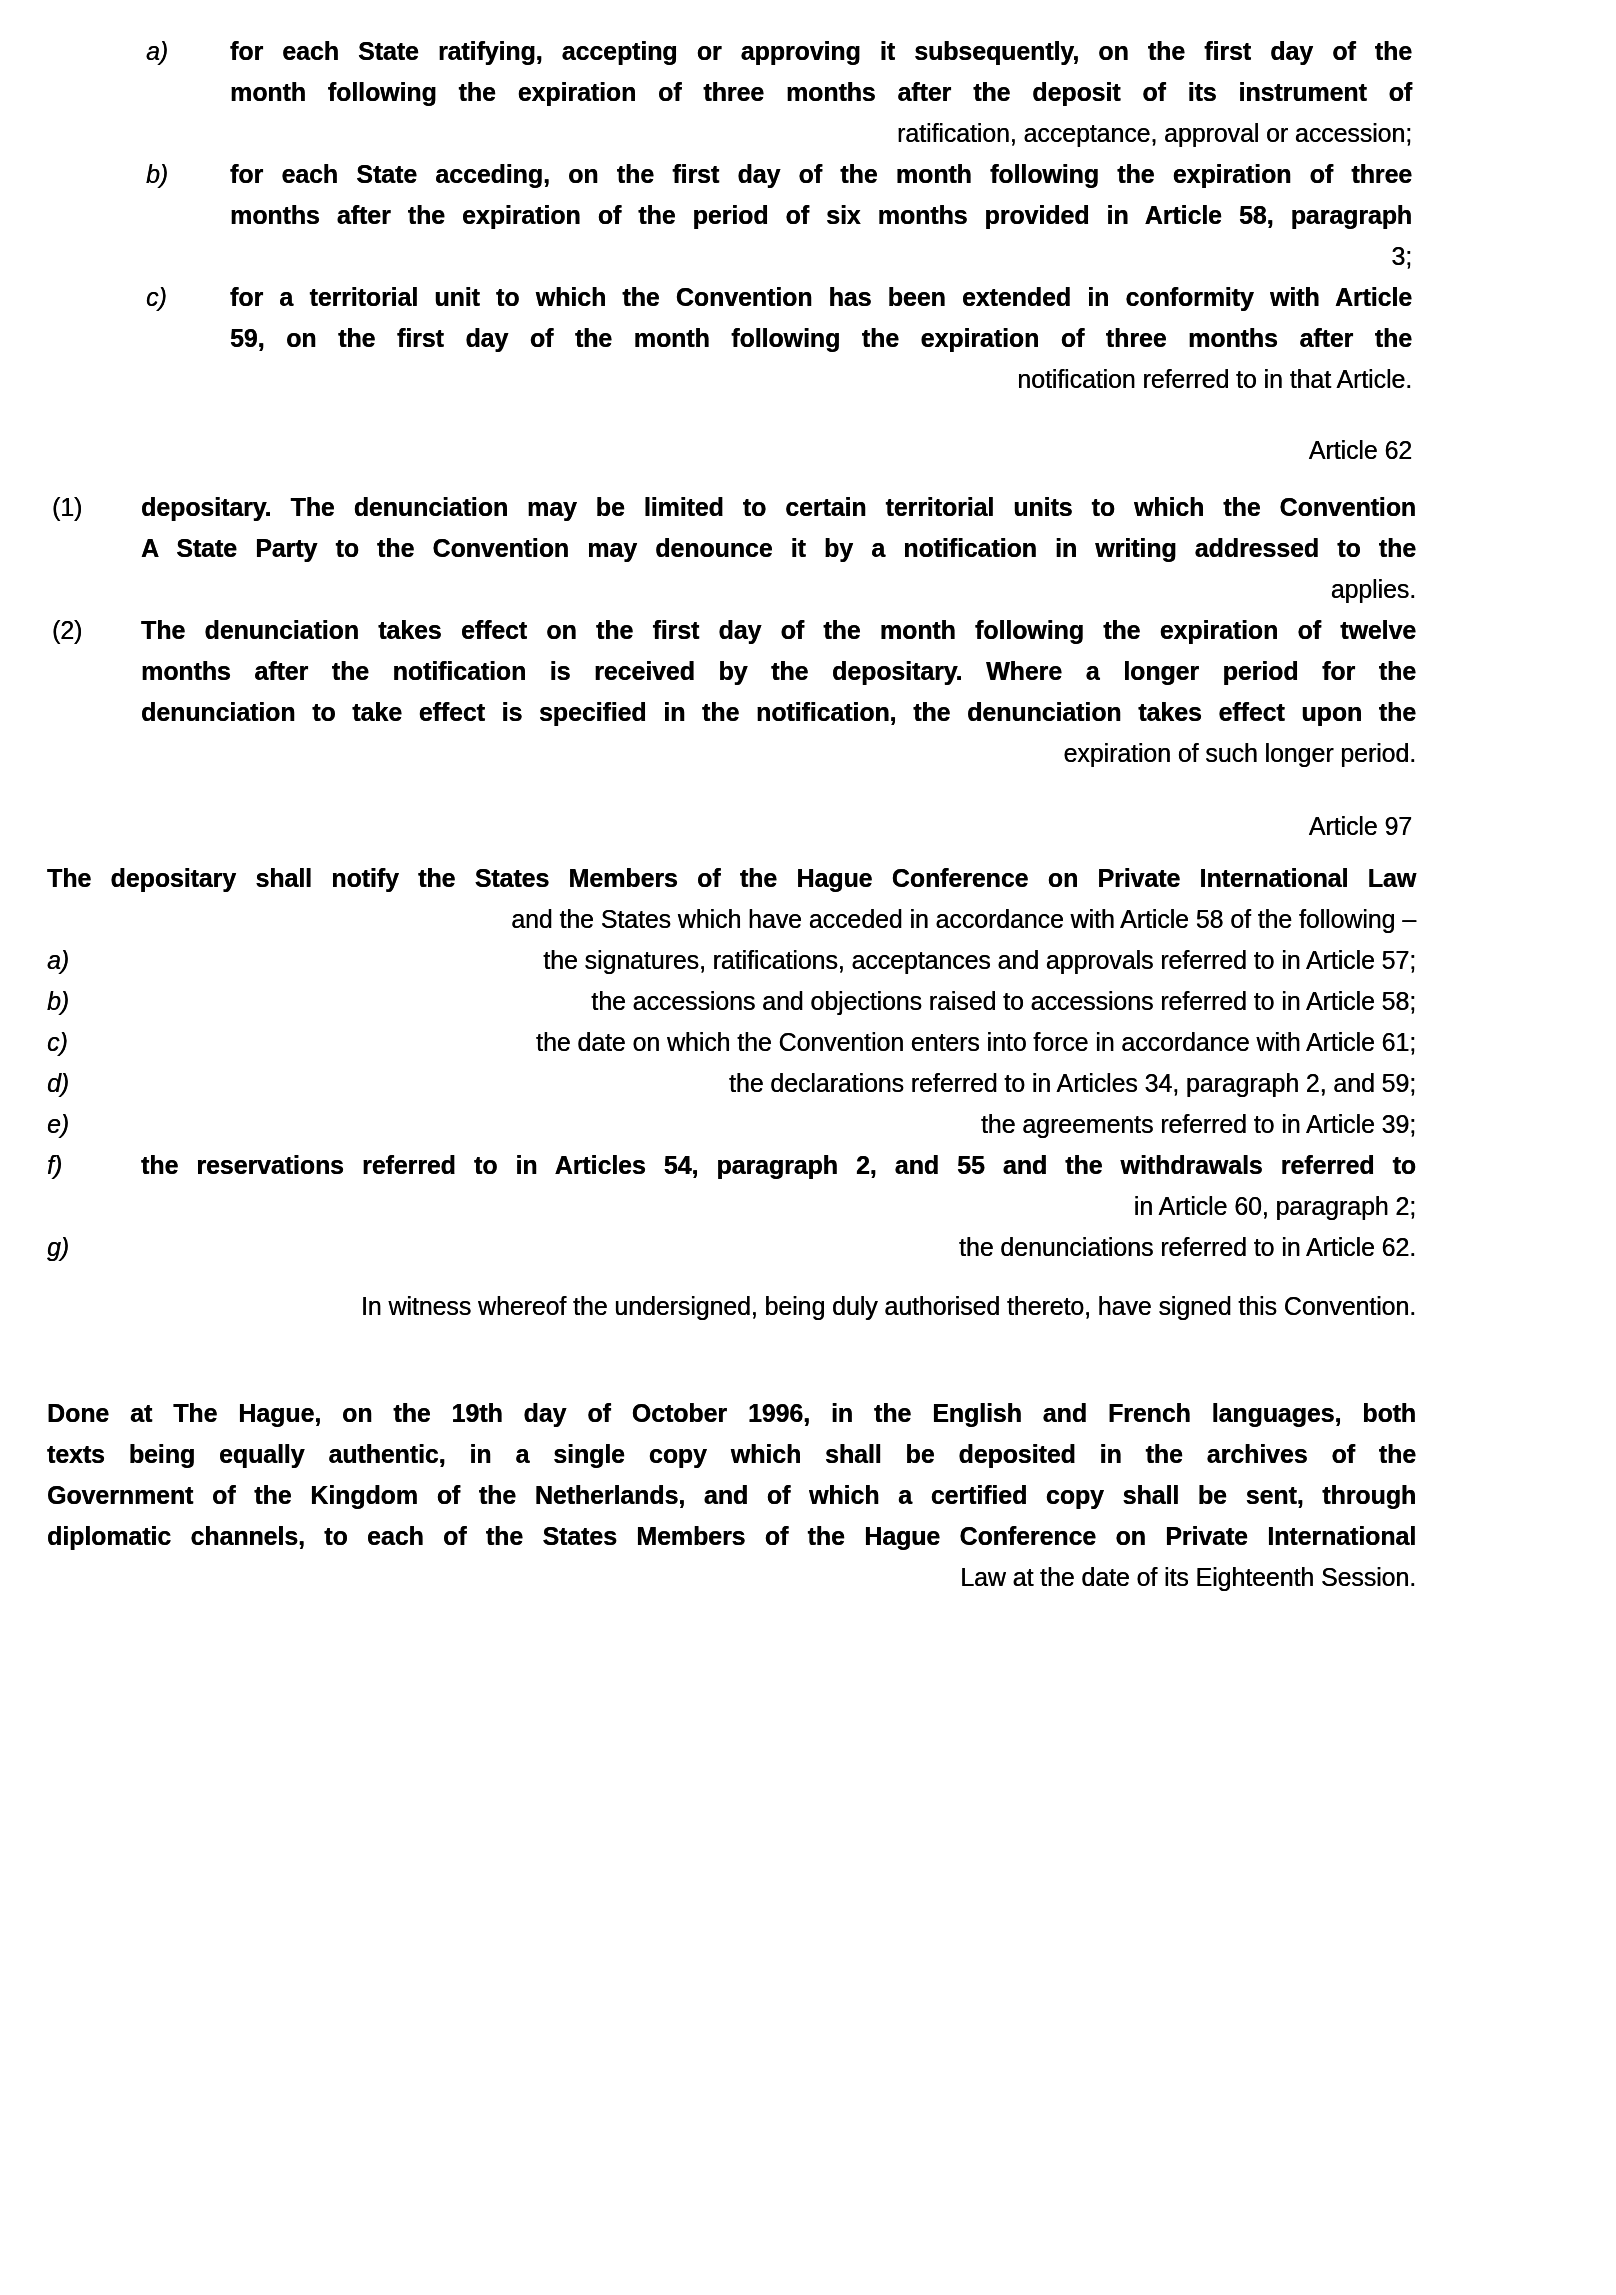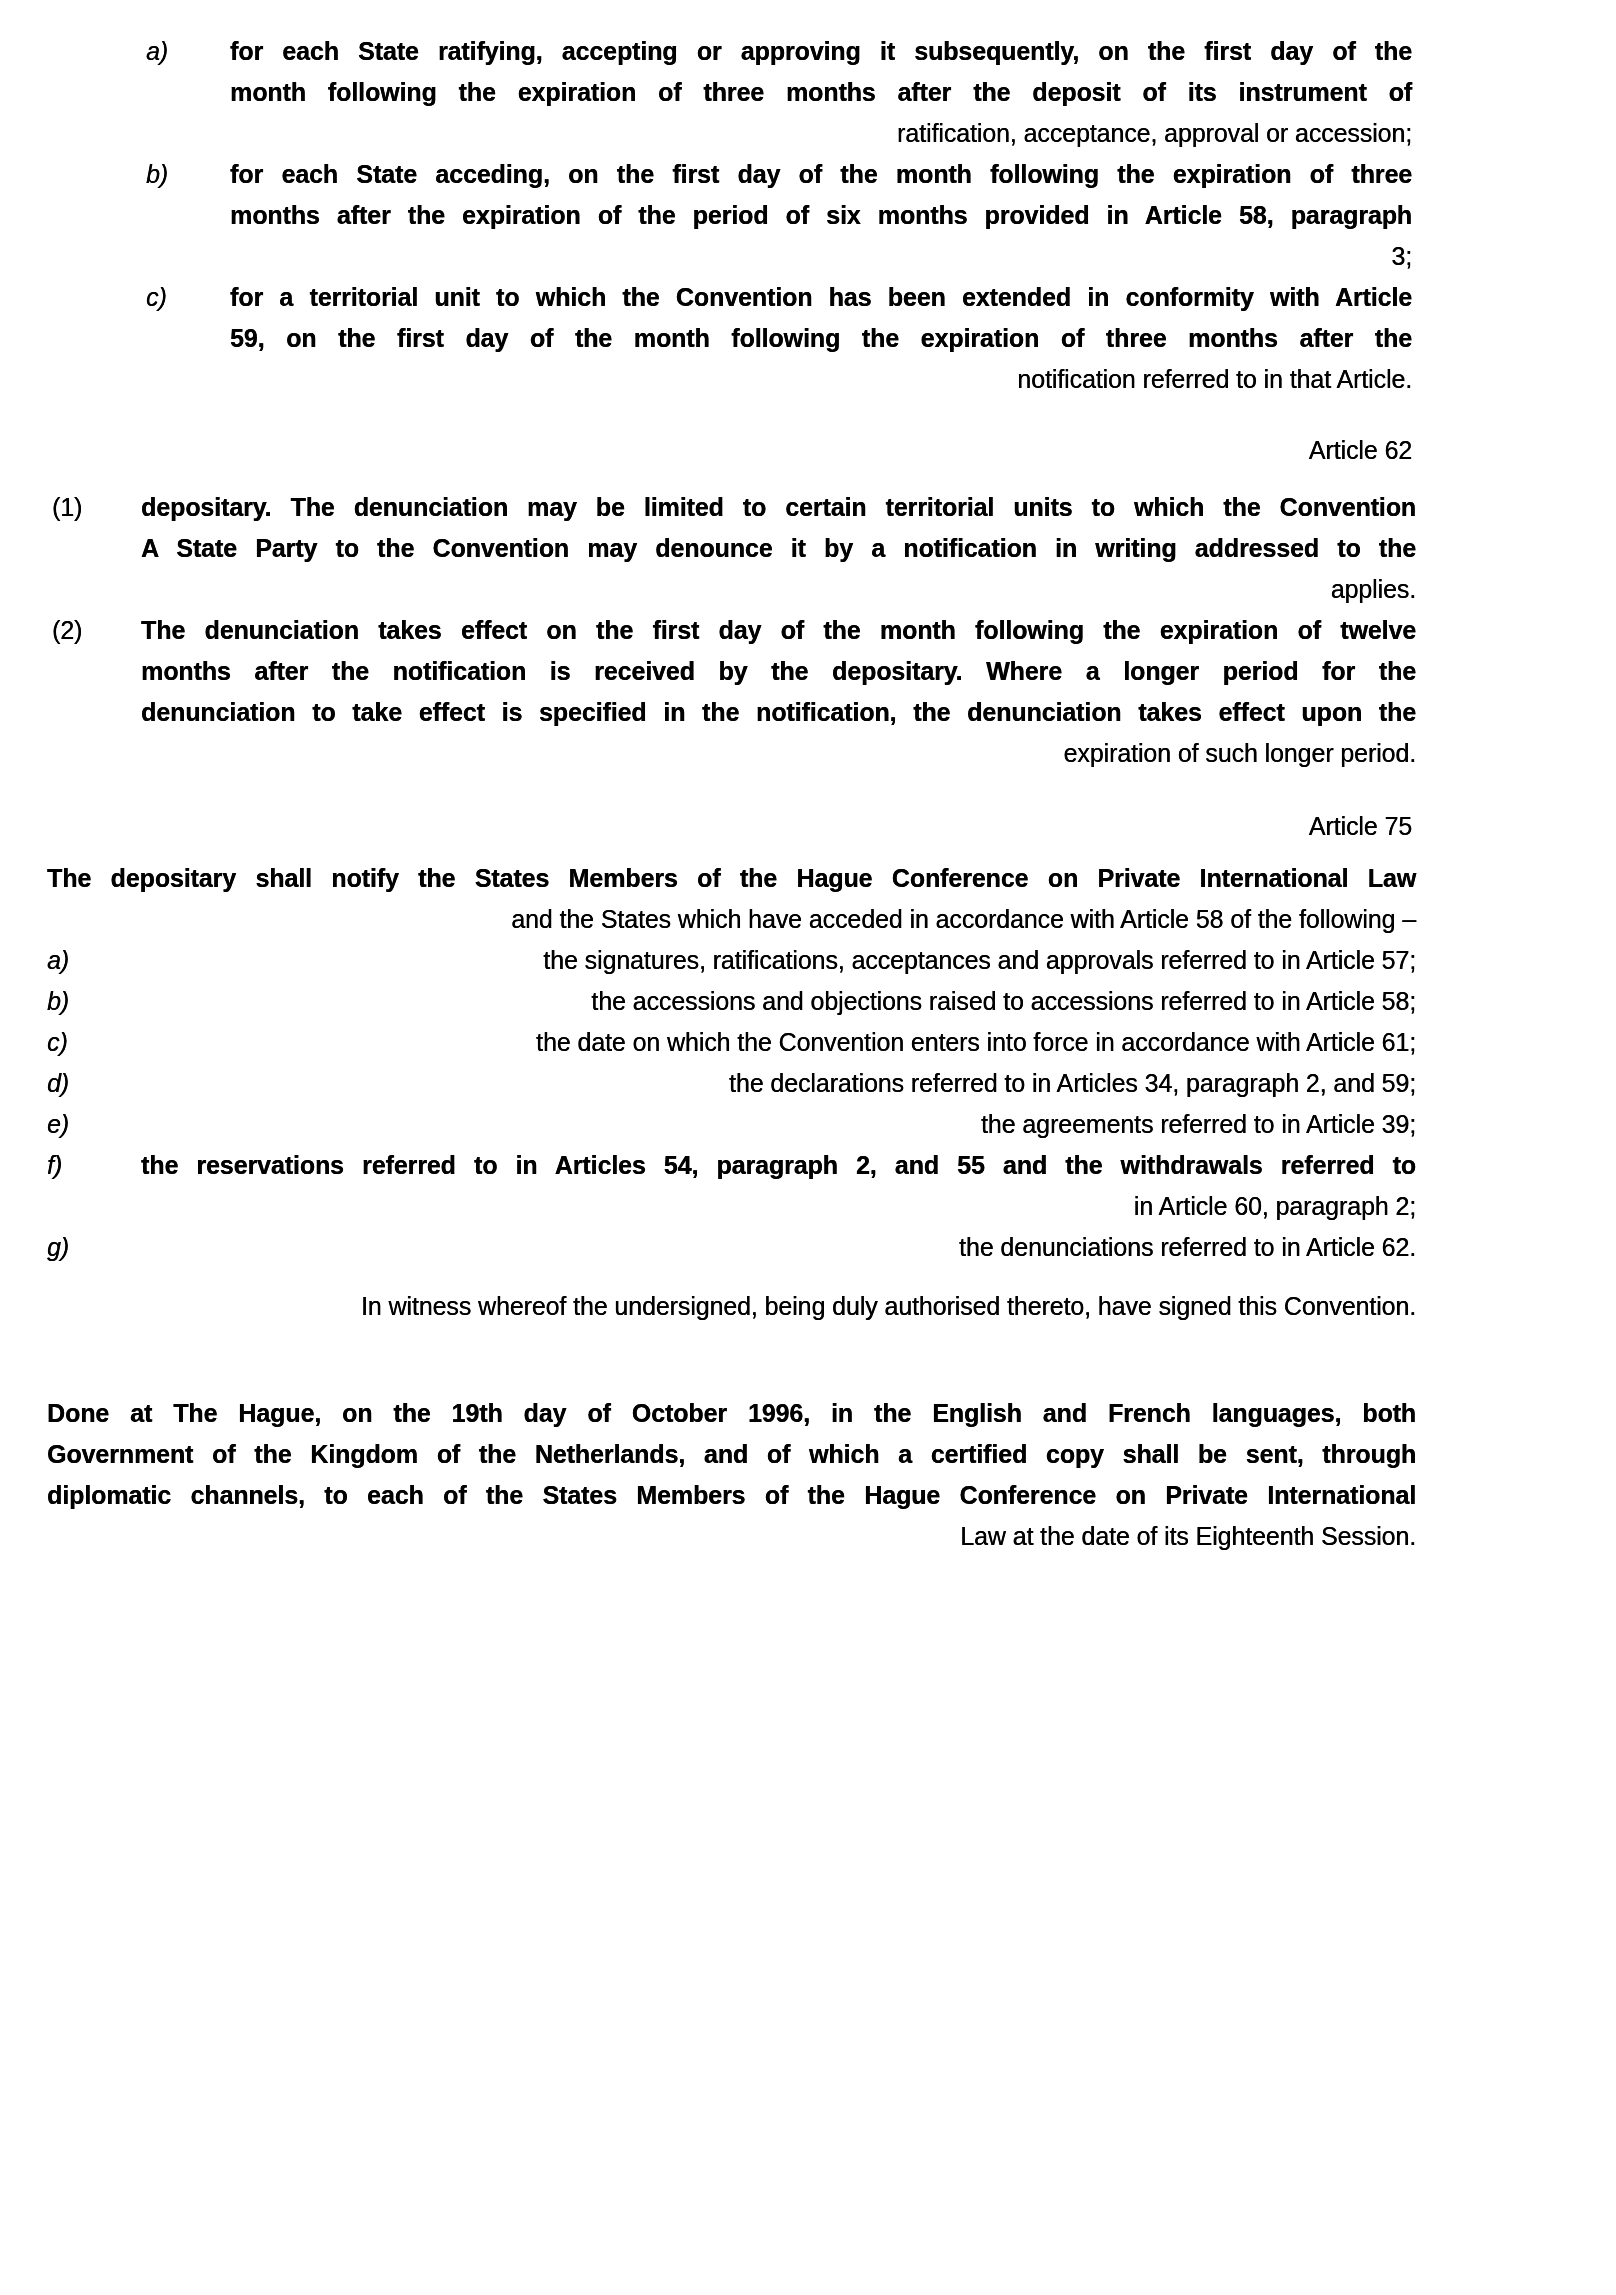--- a/index.html
+++ b/index.html
@@ -84,21 +84,21 @@
         <span class="marker">(2)</span>
         <div class="cell">
           <div class="pline jline">The denunciation takes effect on the first day of the month following the expiration of twelve</div>
           <div class="pline jline">months after the notification is received by the depositary. Where a longer period for the</div>
           <div class="pline jline">denunciation to take effect is specified in the notification, the denunciation takes effect upon the</div>
           <div class="pline">expiration of such longer period.</div>
         </div>
       </div>
     </section>
 
-  <div id="art63-head" class="sec heading">Article 75</div>
+  <div id="art63-head" class="sec heading">Article 97</div>
 
   <div id="art63-intro" class="sec">
       <div class="pline jline">The depositary shall notify the States Members of the Hague Conference on Private International Law</div>
       <div class="pline">and the States which have acceded in accordance with Article 58 of the following –</div>
     </div>
 
   <section id="abclist" class="sec italic-markers">
       <div class="row">
         <span class="marker">a)</span>
         <div class="cell">
@@ -141,19 +141,20 @@
         <div class="cell">
           <div class="pline">the denunciations referred to in Article 62.</div>
         </div>
       </div>
     </section>
 
   <div id="witness" class="sec pline">In witness whereof the undersigned, being duly authorised thereto, have signed this Convention.</div>
 
   <div id="done" class="sec">
       <div class="pline jline">Done at The Hague, on the 19th day of October 1996, in the English and French languages, both</div>
+      <div class="pline jline">texts being equally authentic, in a single copy which shall be deposited in the archives of the</div>
       <div class="pline jline">Government of the Kingdom of the Netherlands, and of which a certified copy shall be sent, through</div>
       <div class="pline jline">diplomatic channels, to each of the States Members of the Hague Conference on Private International</div>
       <div class="pline">Law at the date of its Eighteenth Session.</div>
     </div>
 
 </div>
 
 
 </body></html>

